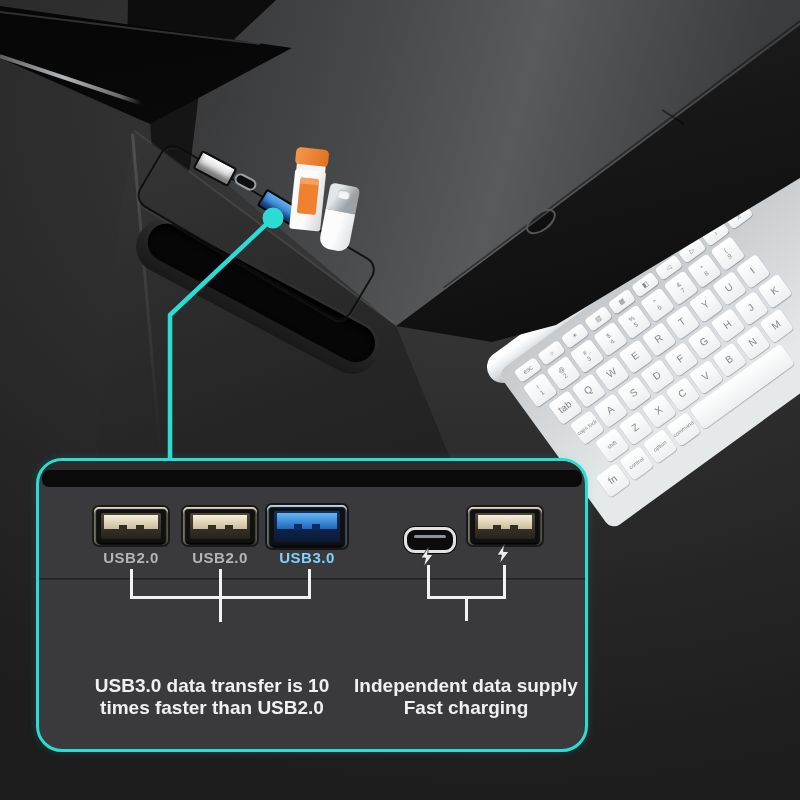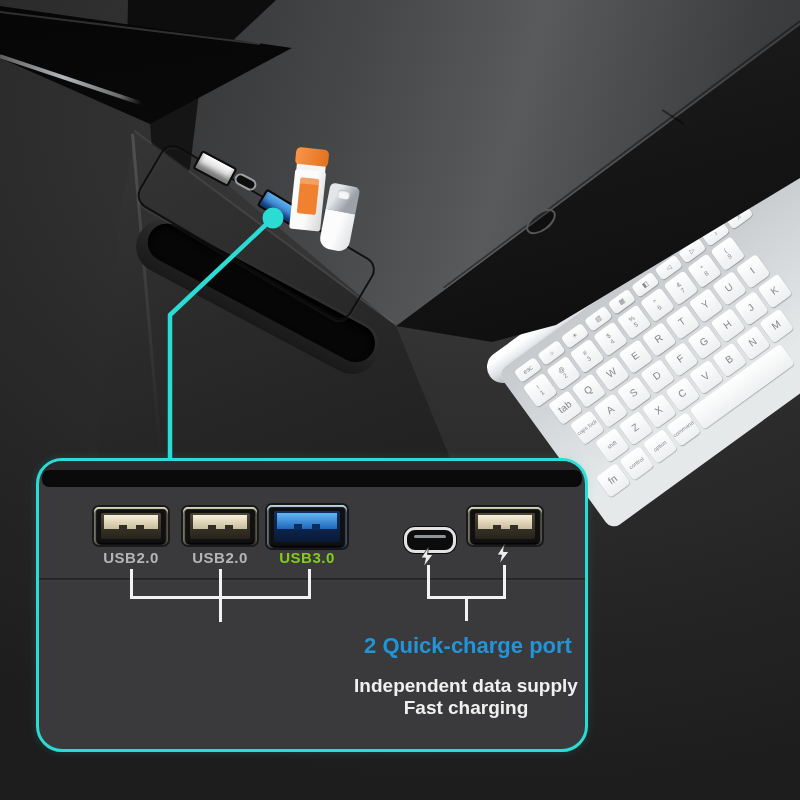--- a/index.html
+++ b/index.html
@@ -95,21 +95,21 @@
   .usba.blue{width:80px;height:43px;
     box-shadow:inset 0 2px 1px rgba(205,232,255,.9),inset 2px 0 1px rgba(205,232,255,.4),
                inset -2px 0 1px rgba(110,150,200,.4),inset 0 -2px 2px rgba(0,0,10,.95),0 0 0 2px rgba(0,0,0,.6);}
   .usba.blue .cav{background:linear-gradient(#123061,#0a1a38);}
   .usba.blue .tng{height:16px;background:linear-gradient(#63b6f2,#1f66bd);}
   .usba.blue .n1,.usba.blue .n2{background:#0a2c5e;top:13px;}
   .usbc{position:absolute;width:46px;height:20px;border-radius:11px;background:#0c0c0c;border:3px solid #e2e2e2;
     box-shadow:0 0 0 1px #0a0a0a;}
   .usbc .slot{position:absolute;left:7px;right:7px;top:5px;height:3px;border-radius:2px;background:#8e9498;}
   .plabel{position:absolute;width:110px;text-align:center;font-weight:700;font-size:15px;letter-spacing:.5px;color:#B5B5B5;}
-  .plabel.teal{color:#84cc16;}
+  .plabel.teal{color:#7dd3fc;}
   .wl{position:absolute;background:#f2f2f2;}
   .bolt{position:absolute;}
   .h-blue{position:absolute;width:280px;text-align:center;font-weight:700;font-size:22px;line-height:26px;color:#2095D8;}
   .p-body{position:absolute;width:280px;text-align:center;font-weight:600;font-size:19px;line-height:21.5px;
     color:#F0F0F0;white-space:pre-line;}
 </style>
 </head>
 <body>
 
 <div id="app">
@@ -289,18 +289,19 @@
       <div class="wl" style="left:91px;top:135px;width:181px;height:3px"></div>
       <div class="wl" style="left:180px;top:138px;width:3px;height:23px"></div>
     </div>
     <div>
       <div class="wl" style="left:388px;top:104px;width:3px;height:33px"></div>
       <div class="wl" style="left:464px;top:104px;width:3px;height:33px"></div>
       <div class="wl" style="left:388px;top:135px;width:79px;height:3px"></div>
       <div class="wl" style="left:426px;top:138px;width:3px;height:22px"></div>
     </div>
 
-    <div class="h-blue" style="left:289px;top:172px">2 Quick-charge port</div>
+    <div class="p-body" style="left:33px;top:214px">USB3.0 data transfer is 10
+times faster than USB2.0</div>
     <div class="p-body" style="left:287px;top:214px">Independent data supply
 Fast charging</div>
   </div>
 
 </div>
 
 </body></html>

